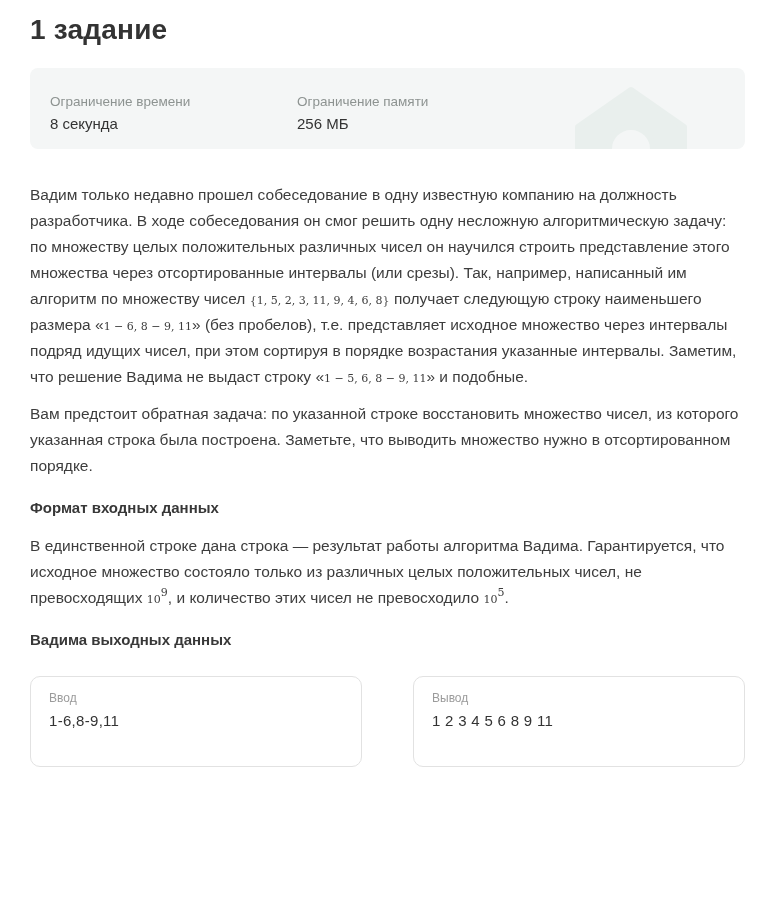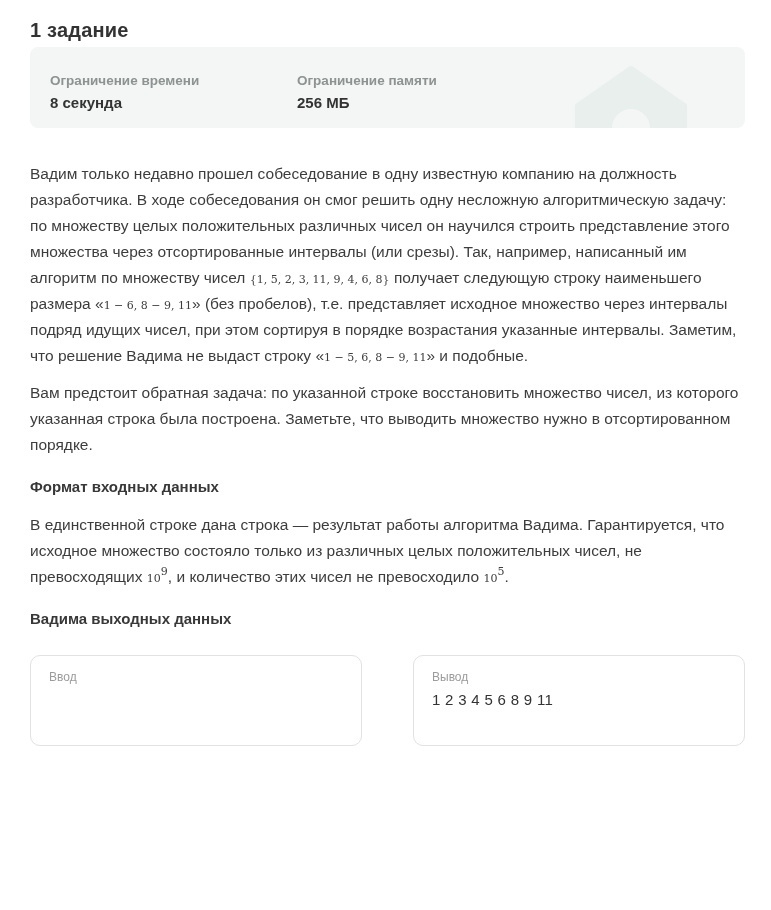--- a/index.html
+++ b/index.html
@@ -9,38 +9,37 @@
     height: 910px;
     font-family: "Liberation Sans", "DejaVu Sans", sans-serif;
     color: #3d3d3d;
     overflow: hidden;
   }
   .page {
     padding: 16px 26px 0 30px;
     width: 771px;
   }
   h1.page-title {
-    font-size: 20px;
+    font-size: 28px;
     line-height: 28px;
     font-weight: 700;
     color: #333333;
     letter-spacing: 0.2px;
-    margin-bottom: 3px;
+    margin-bottom: 24px;
   }
   
   .limits {
     position: relative;
     background: #f4f6f6;
     border-radius: 8px;
     height: 81px;
     padding: 25px 20px 0 20px;
     display: flex;
     overflow: hidden;
     margin-bottom: 33px;
-    font-weight: bold;
   }
   .limit-col { flex: 0 0 247px; }
   .limit-label {
     font-size: 13.5px;
     line-height: 17px;
     color: #8d9391;
   }
   .limit-value {
     font-size: 15px;
     line-height: 20px;
@@ -146,20 +145,21 @@
 
   <p class="para"><span class="seg-t">В единственной строке дана строка — результат работы алгоритма Вадима. Гарантируется, что исходное множество состояло только из различных целых положительных чисел, не превосходящих </span><span class="seg-m">10</span><sup class="seg-s">9</sup><span class="seg-t">, и количество этих чисел не превосходило </span><span class="seg-m">10</span><sup class="seg-s">5</sup><span class="seg-t">.</span></p>
 
   <h3 class="subhead">Вадима выходных данных</h3>
 
 
 
   <div class="samples-row">
     <div class="sample-card">
       <div class="sample-label">Ввод</div>
+      <div class="sample-value">1-6,8-9,11</div>
     </div>
     <div class="sample-card">
       <div class="sample-label">Вывод</div>
       <div class="sample-value">1 2 3 4 5 6 8 9 11</div>
     </div>
   </div>
 
 </div>
 
 </body></html>

